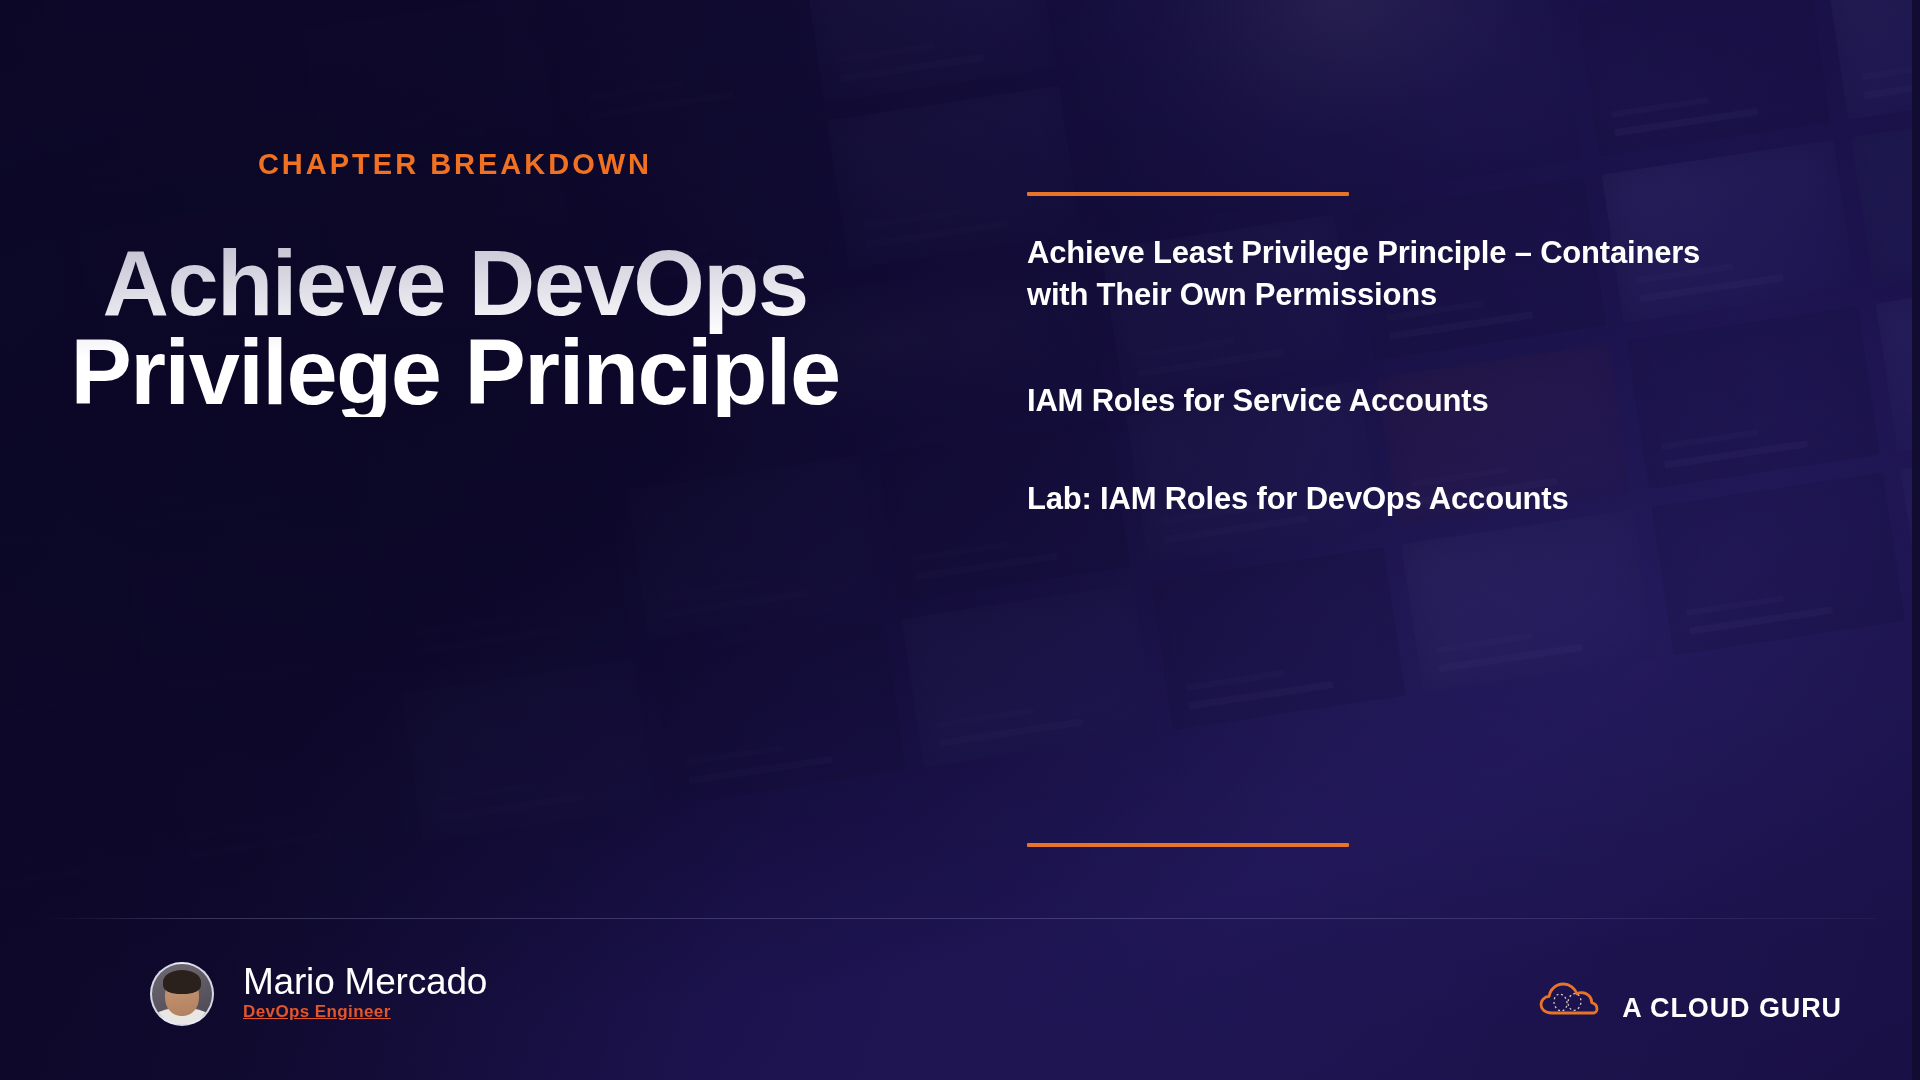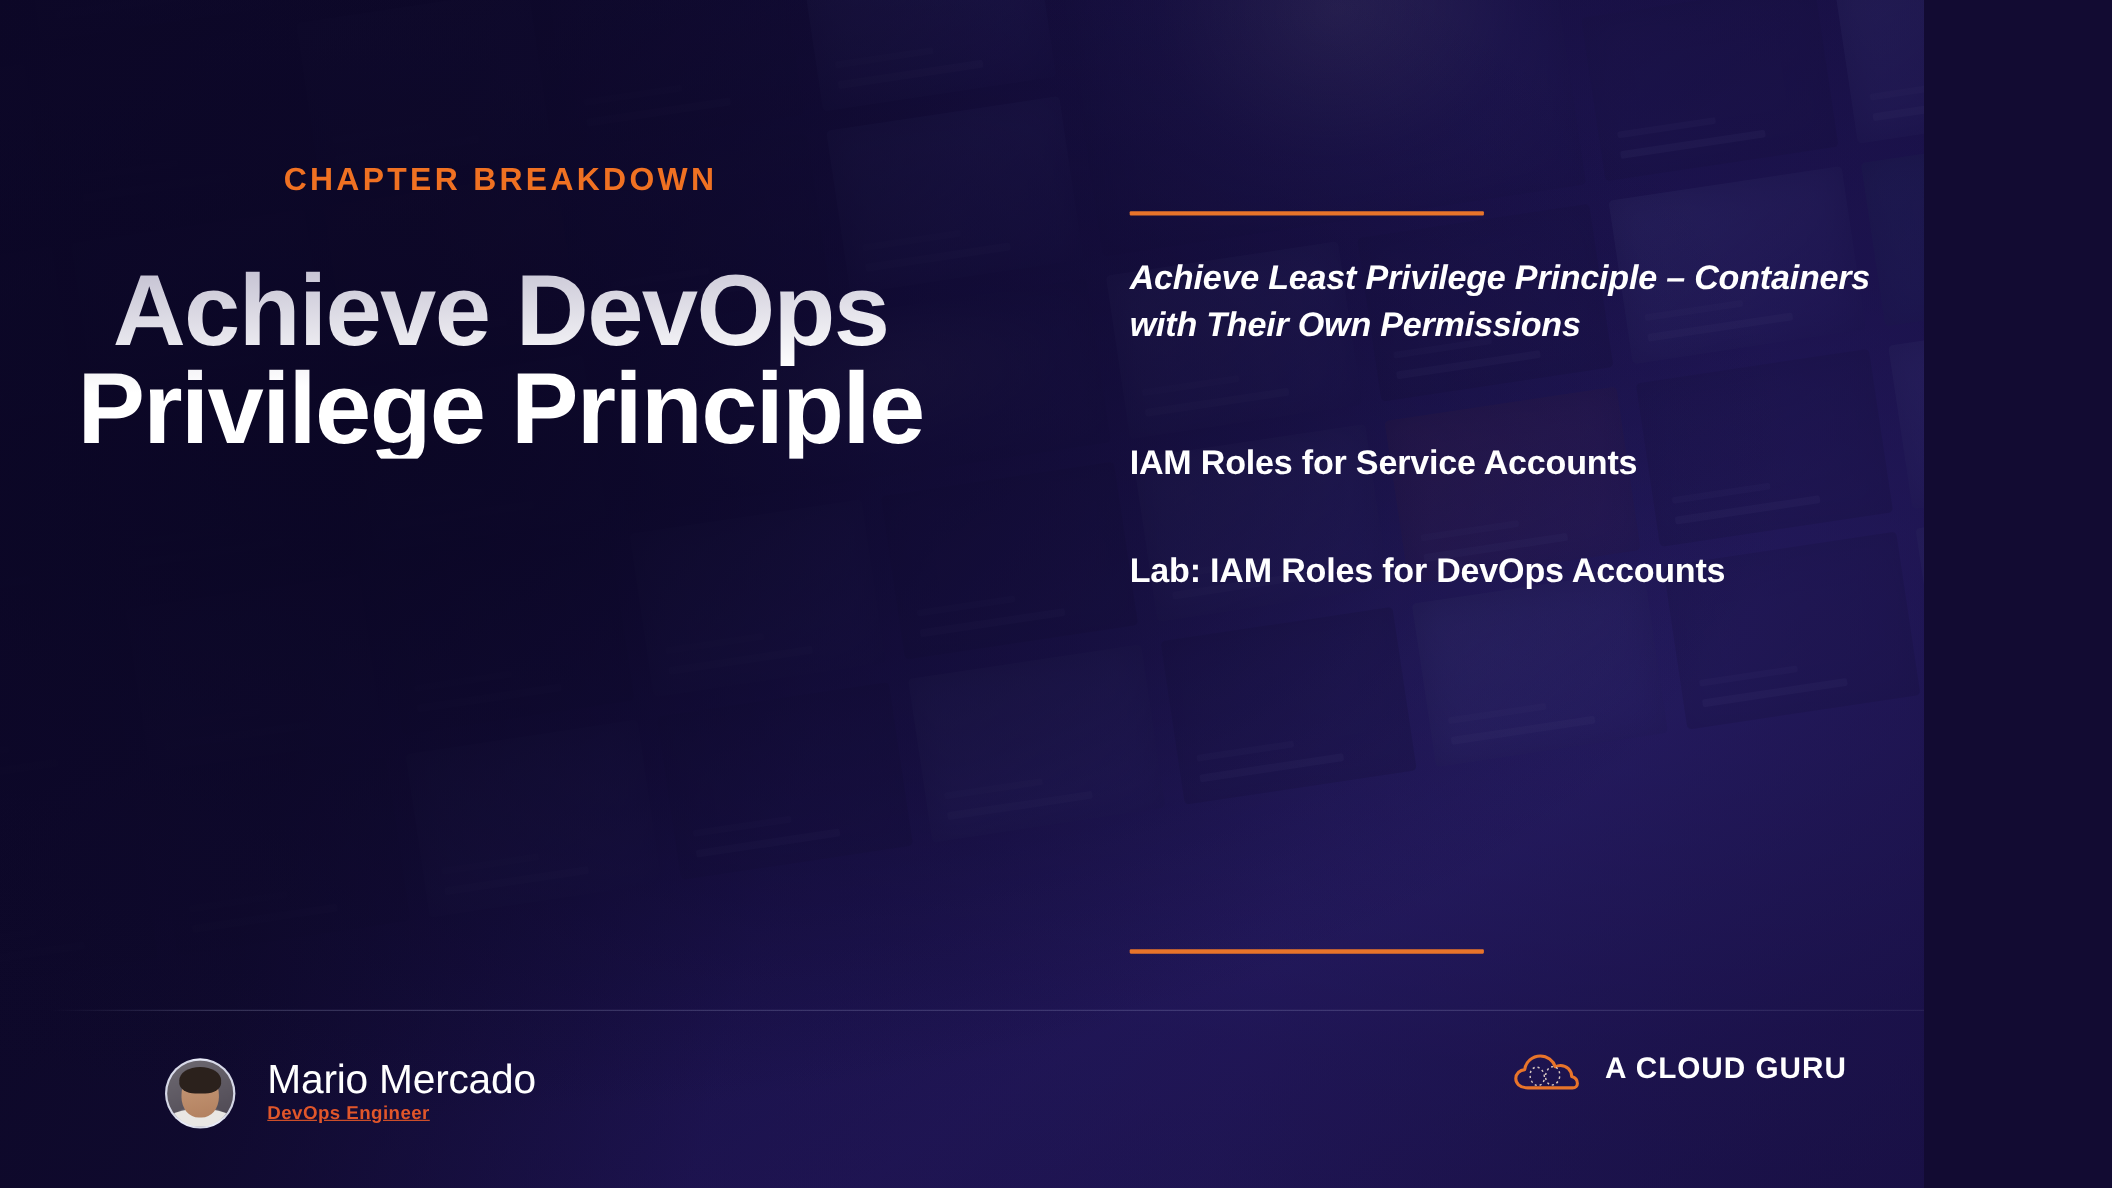--- a/index.html
+++ b/index.html
@@ -7,21 +7,21 @@
   html, body {
     width:1920px; height:1080px;
     overflow:hidden;
     background:#120B32;
     font-family:"Liberation Sans", sans-serif;
   }
 
   
   .slide {
     position:relative;
-    width:1749px; height:1080px;
+    width:1912px; height:1080px;
     overflow:hidden;
     background:
       radial-gradient(120% 90% at 78% 55%, rgba(62,52,150,0.55) 0%, rgba(40,30,110,0.30) 38%, rgba(16,10,48,0) 72%),
       linear-gradient(148deg, #0C0727 0%, #120C33 26%, #1A1148 52%, #231759 72%, #1C1247 100%);
   }
 
   
   .collage {
     position:absolute;
     left:-6%; top:-22%;
@@ -118,21 +118,21 @@
   .rule.bottom { margin-top:0; }
   .agenda { padding-top:36px; }
   .agenda-item {
     color:#FFFFFF;
     font-size:31px;
     font-weight:bold;
     line-height:1.35;
     letter-spacing:-0.2px;
     max-width:680px;
   }
-  .agenda-item.i1 { margin-bottom:84px;font-style:italic; }
+  .agenda-item.i1 { margin-bottom:64px; }
   .agenda-item.i2 { margin-bottom:56px; }
   .agenda-item.i3 { margin-bottom:0; }
   .spacer-bottom { height:324px; }
 
   
   .footer-sep {
     position:absolute;
     left:45px; top:918px;
     width:1830px; height:1px;
     background:linear-gradient(90deg, rgba(255,255,255,0.00) 0%, rgba(200,205,245,0.22) 8%, rgba(200,205,245,0.20) 70%, rgba(255,255,255,0.04) 100%);
@@ -190,22 +190,22 @@
     color:#E1562A;
     font-size:17px;
     font-weight:bold;
     letter-spacing:0.4px;
     text-decoration:underline;
   }
 
   
   .brand {
     position:absolute;
-    right:70px; top:956px;
-    display:flex; align-items:flex-start; gap:22px;
+    right:70px; top:980px;
+    display:flex; align-items:flex-end; gap:22px;
   }
   .brand-text {
     color:#FFFFFF;
     font-size:27px;
     font-weight:bold;
     letter-spacing:0.9px;
   }
 </style>
 </head>
 <body>

